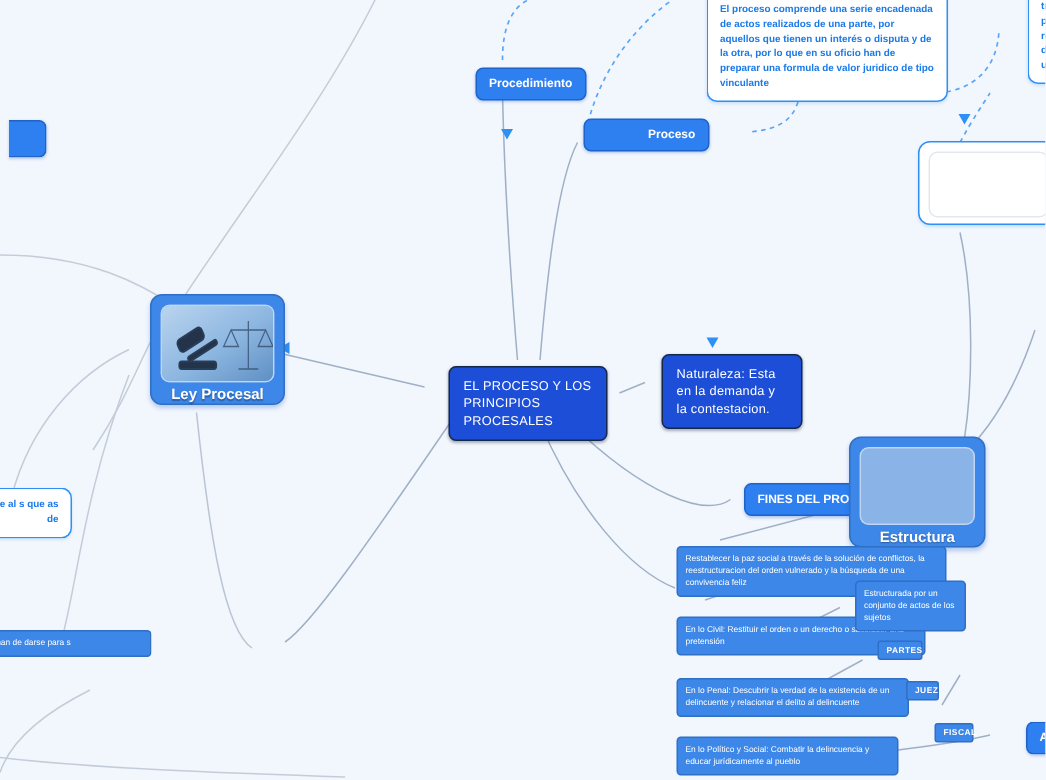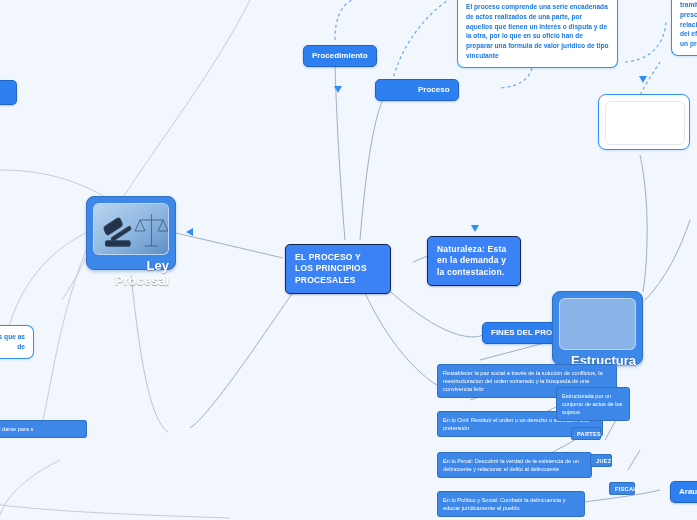--- a/index.html
+++ b/index.html
@@ -19,29 +19,30 @@
     position: absolute;
     left: 0;
     top: 0;
     width: 697px;
     height: 520px;
     pointer-events: none;
   }
   .node {
     position: absolute;
     box-sizing: border-box;
+    margin-left: 14px;
   }
 
   
   .navy {
-    background: #3b82f6;
+    background: #1d4ed8;
     color: #ffffff;
     border: 1px solid #14284a;
     border-radius: 5px;
-    font-weight: bold;
+    font-weight: normal;
     font-size: 8.5px;
     line-height: 1.35;
     padding: 7px 9px;
     letter-spacing: 0.2px;
     box-shadow: 0 1px 2px rgba(20,40,74,.35);
   }
   .navy.center { font-size: 8.5px; }
 
   
   .blue {
@@ -103,24 +104,24 @@
     padding: 6px 6px 2px 6px;
     box-shadow: 0 2px 3px rgba(31,99,201,.3);
   }
   .imgnode .thumb {
     border-radius: 6px;
     overflow: hidden;
     background: #8ab4e8;
     border: 1px solid rgba(255,255,255,.45);
   }
   .imgnode .caption {
-    text-align: right;
-    color: #ffffff;
-    font-weight: bold;
-    font-size: 13px;
+    text-align: center;
+    color: #ffffff;
+    font-weight: bold;
+    font-size: 10px;
     padding: 3px 0 3px 0;
     text-shadow: 0 1px 1px rgba(0,0,0,.35);
   }
   .whitecard {
     background: #ffffff;
     border: 1.5px solid #2e90f5;
     border-radius: 8px;
     padding: 6px;
     box-shadow: 0 1px 2px rgba(46,144,245,.2);
   }

